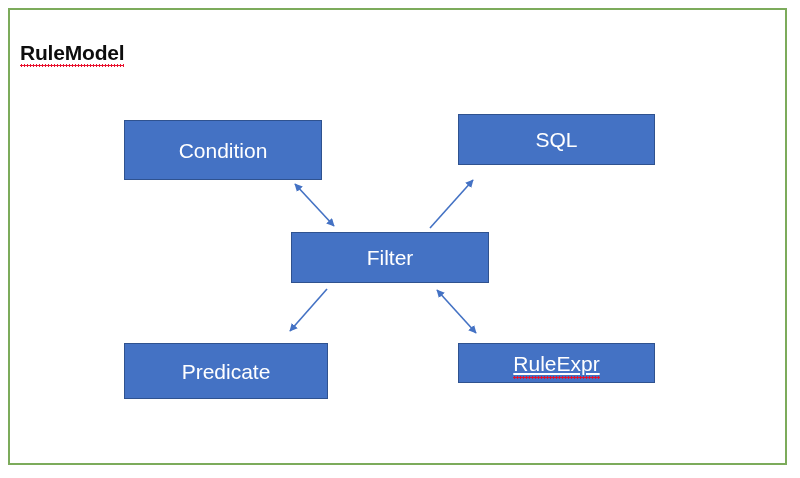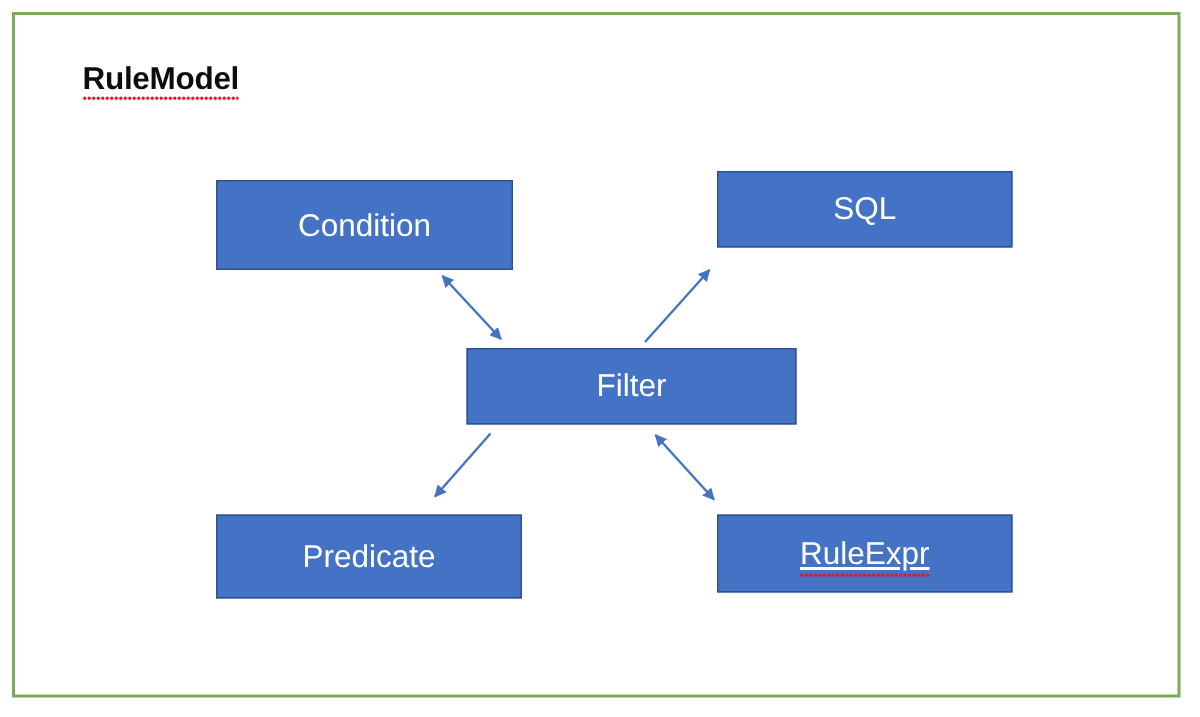--- a/index.html
+++ b/index.html
@@ -29,21 +29,20 @@
     position: absolute;
     left: 20px;
     top: 41px;
     font-size: 21px;
     font-weight: bold;
     color: #0d0d0d;
     letter-spacing: -0.2px;
     white-space: nowrap;
     text-decoration: underline;
     text-decoration-color: transparent;
-    margin-left: 35px;
   }
   #diagram-title .spell {
     position: relative;
     display: inline-block;
   }
   #diagram-title .spell::after {
     content: "";
     position: absolute;
     left: 0;
     right: 0;
@@ -57,21 +56,20 @@
     position: absolute;
     background: #4472c4;
     border: 1px solid #2f528f;
     box-sizing: border-box;
     display: flex;
     align-items: center;
     justify-content: center;
     color: #ffffff;
     font-size: 21px;
     line-height: 1;
-    margin-left: 20px;
   }
   .node .label {
     display: inline-block;
     position: relative;
   }
   .node .label.misspelled {
     text-decoration: underline;
     text-decoration-color: #ffffff;
     text-underline-offset: 2px;
   }
@@ -81,23 +79,23 @@
     left: 0;
     right: 0;
     bottom: -5px;
     height: 3px;
     background-image: radial-gradient(circle at 1.5px 1.5px, #e8112d 1.1px, transparent 1.3px);
     background-size: 3px 3px;
     background-repeat: repeat-x;
   }
   #node-condition { left: 124px; top: 120px;  width: 198px; height: 60px; }
   #node-sql       { left: 458px; top: 114px;  width: 197px; height: 51px; }
-  #node-filter    { left: 291px; top: 232px;  width: 220px; height: 51px; }
+  #node-filter    { left: 291px; top: 232px;  width: 198px; height: 51px; }
   #node-predicate { left: 124px; top: 343px;  width: 204px; height: 56px; }
-  #node-ruleexpr  { left: 458px; top: 343px;  width: 197px; height: 52px; }
+  #node-ruleexpr  { left: 458px; top: 343px;  width: 197px; height: 40px; }
   #connectors {
     position: absolute;
     left: 0;
     top: 0;
     width: 800px;
     height: 478px;
     pointer-events: none;
   }
 </style>
 </head>

